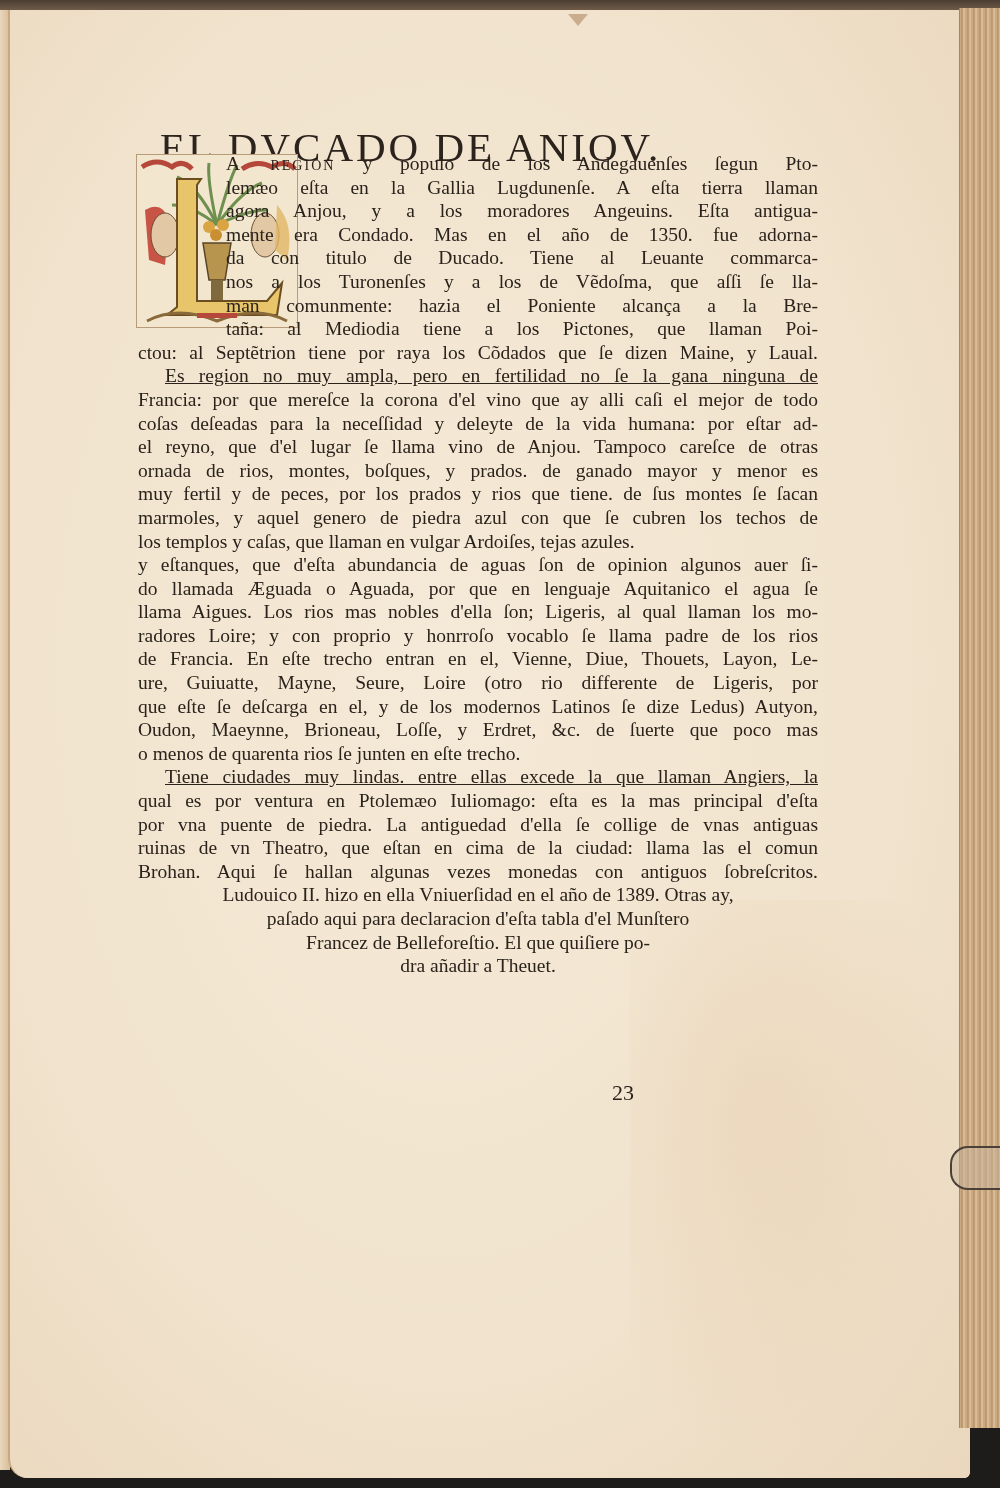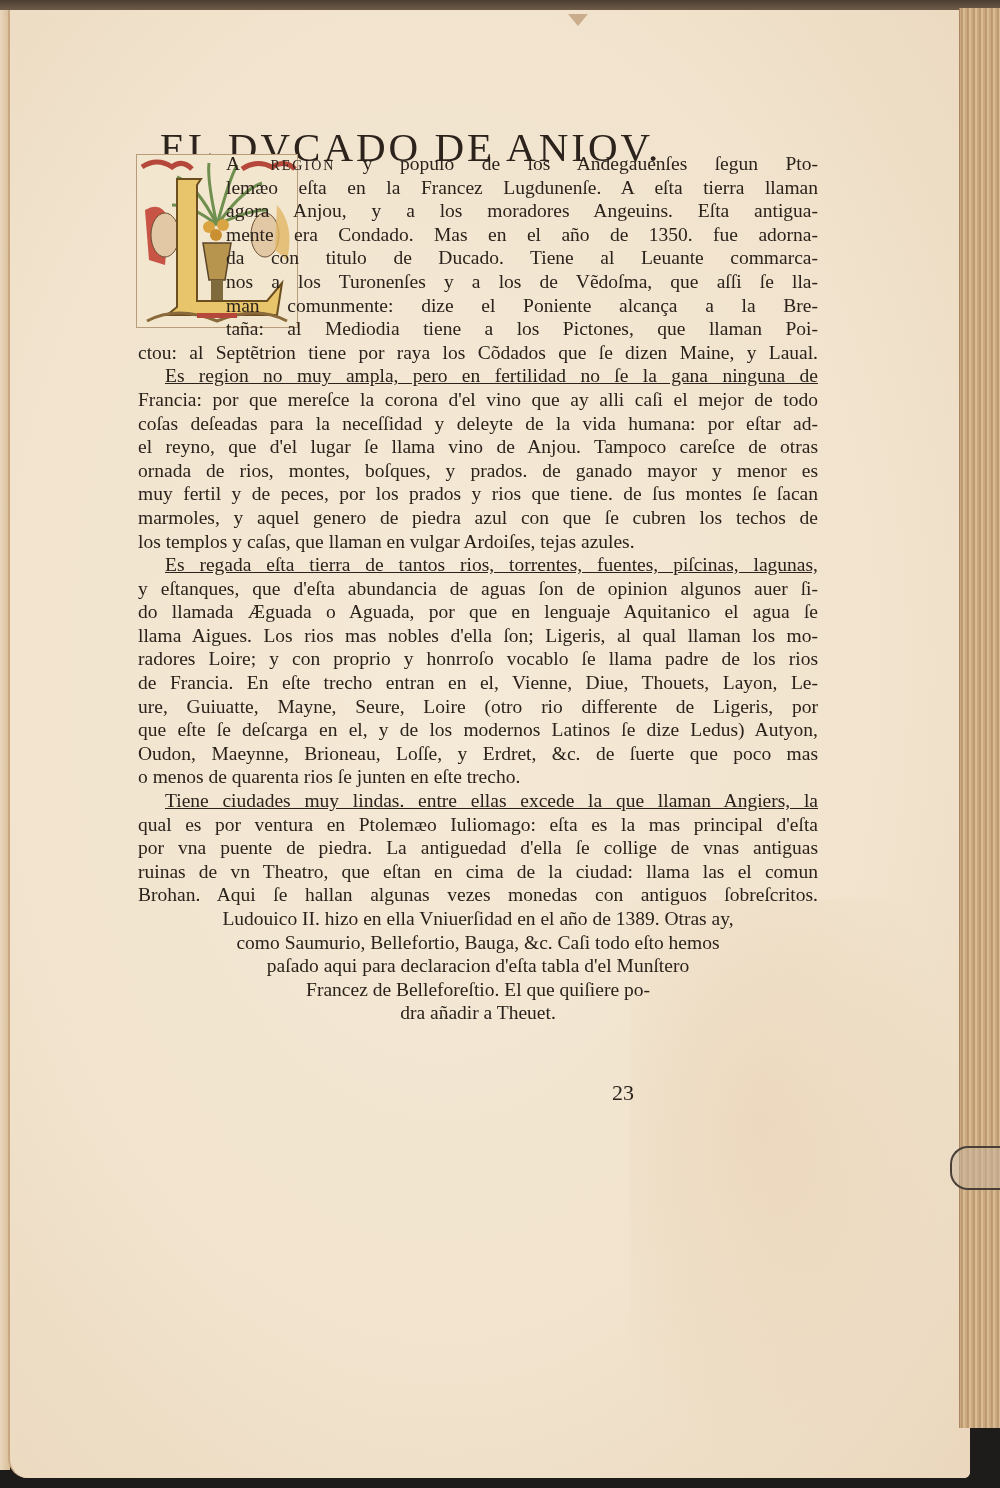--- a/index.html
+++ b/index.html
@@ -111,55 +111,53 @@
     <path d="M40 24 L64 24 L60 30 L60 146 L130 146 L145 128 L140 160 L30 160 L40 152 Z" fill="#e8c56a" stroke="#6b4e20" stroke-width="2"></path>
 
     <path d="M10 166 Q40 150 80 166 Q120 150 150 166" stroke="#8a6a3a" stroke-width="3" fill="none"></path>
     <rect x="60" y="158" width="40" height="5" fill="#b5483a"></rect>
   </svg>
 </div>
 
 <div class="text">
 
   <div class="line indent-cap"><span class="smallcaps">A region</span><span> y populo de los Andegauenſes ſegun Pto-</span></div>
-  <div class="line indent-cap">lemæo eſta en la Francez Lugdunenſe. A eſta tierra llaman</div>
+  <div class="line indent-cap">lemæo eſta en la Gallia Lugdunenſe. A eſta tierra llaman</div>
   <div class="line indent-cap">agora Anjou, y a los moradores Angeuins. Eſta antigua-</div>
   <div class="line indent-cap">mente era Condado. Mas en el año de 1350. fue adorna-</div>
   <div class="line indent-cap">da con titulo de Ducado. Tiene al Leuante commarca-</div>
   <div class="line indent-cap">nos a los Turonenſes y a los de Vẽdoſma, que aſſi ſe lla-</div>
-  <div class="line indent-cap">man comunmente: dize el Poniente alcança a la Bre-</div>
+  <div class="line indent-cap">man comunmente: hazia el Poniente alcança a la Bre-</div>
   <div class="line indent-cap">taña: al Mediodia tiene a los Pictones, que llaman Poi-</div>
   <div class="line">ctou: al Septẽtrion tiene por raya los Cõdados que ſe dizen Maine, y Laual.</div>
 
   <div class="line para-indent">Es region no muy ampla, pero en fertilidad no ſe la gana ninguna de</div>
   <div class="line">Francia: por que mereſce la corona d'el vino que ay alli caſi el mejor de todo</div>
   <div class="line">coſas deſeadas para la neceſſidad y deleyte de la vida humana: por eſtar ad-</div>
   <div class="line">el reyno, que d'el lugar ſe llama vino de Anjou. Tampoco careſce de otras</div>
   <div class="line">ornada de rios, montes, boſques, y prados. de ganado mayor y menor es</div>
   <div class="line">muy fertil y de peces, por los prados y rios que tiene. de ſus montes ſe ſacan</div>
   <div class="line">marmoles, y aquel genero de piedra azul con que ſe cubren los techos de</div>
   <div class="line last-line">los templos y caſas, que llaman en vulgar Ardoiſes, tejas azules.</div>
 
-  <div class="line para-indent">Es regada eſta tierra de tantos rios, torrentes, fuentes, piſcinas, lagunas,</div>
   <div class="line">y eſtanques, que d'eſta abundancia de aguas ſon de opinion algunos auer ſi-</div>
   <div class="line">do llamada Æguada o Aguada, por que en lenguaje Aquitanico el agua ſe</div>
   <div class="line">llama Aigues. Los rios mas nobles d'ella ſon; Ligeris, al qual llaman los mo-</div>
   <div class="line">radores Loire; y con proprio y honrroſo vocablo ſe llama padre de los rios</div>
   <div class="line">de Francia. En eſte trecho entran en el, Vienne, Diue, Thouets, Layon, Le-</div>
   <div class="line">ure, Guiuatte, Mayne, Seure, Loire (otro rio differente de Ligeris, por</div>
   <div class="line">que eſte ſe deſcarga en el, y de los modernos Latinos ſe dize Ledus) Autyon,</div>
   <div class="line">Oudon, Maeynne, Brioneau, Loſſe, y Erdret, &amp;c. de ſuerte que poco mas</div>
   <div class="line last-line">o menos de quarenta rios ſe junten en eſte trecho.</div>
 
   <div class="line para-indent">Tiene ciudades muy lindas. entre ellas excede la que llaman Angiers, la</div>
   <div class="line">qual es por ventura en Ptolemæo Iuliomago: eſta es la mas principal d'eſta</div>
   <div class="line">por vna puente de piedra. La antiguedad d'ella ſe collige de vnas antiguas</div>
   <div class="line">ruinas de vn Theatro, que eſtan en cima de la ciudad: llama las el comun</div>
   <div class="line">Brohan. Aqui ſe hallan algunas vezes monedas con antiguos ſobreſcritos.</div>
 
   <div class="line centered">Ludouico II. hizo en ella Vniuerſidad en el año de 1389. Otras ay,</div>
-  <div class="line centered">como Saumurio, Bellefortio, Bauga, &amp;c. Caſi todo eſto hemos</div>
   <div class="line centered">paſado aqui para declaracion d'eſta tabla d'el Munſtero</div>
   <div class="line centered">Francez de Belleforeſtio. El que quiſiere po-</div>
   <div class="line centered">dra añadir a Theuet.</div>
 </div>
 
 <div class="pagenum">23</div>
 
 </body></html>

